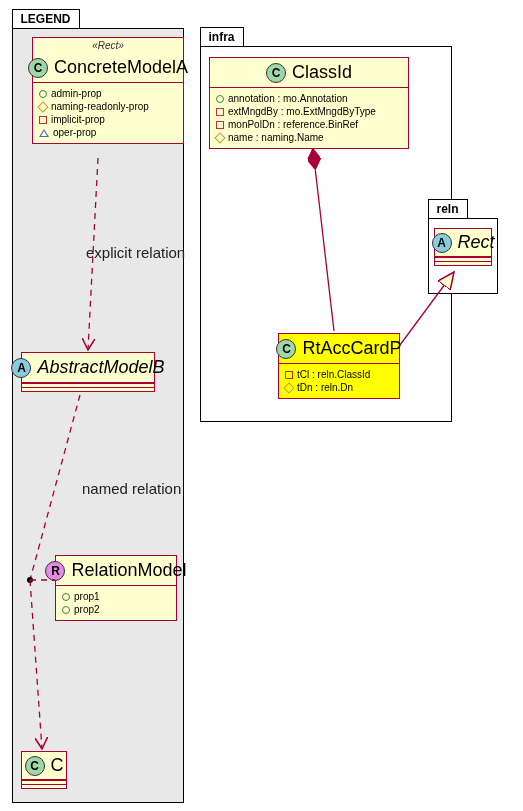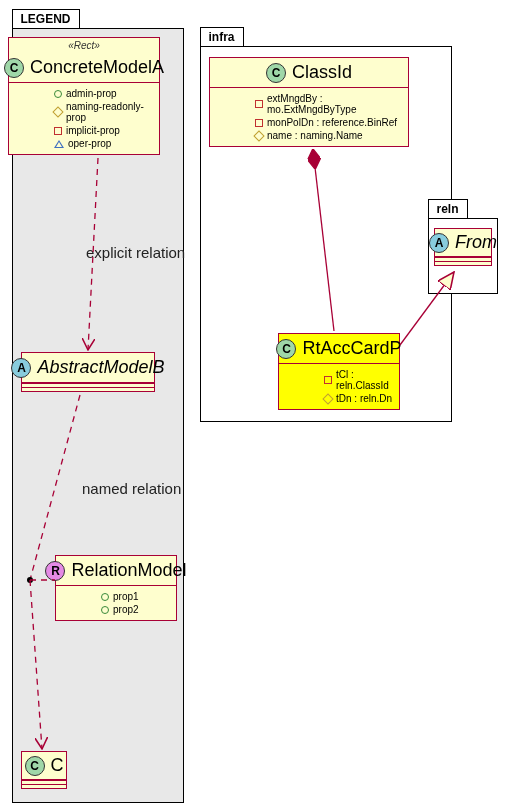--- a/index.html
+++ b/index.html
@@ -75,21 +75,20 @@
   .circle-A { background: #88ccdd; }
   .circle-R { background: #e58ae5; }
   .class-name { font-size: 18px; }
   .class-name.abstract { font-style: italic; }
   .prop-row {
     display: flex;
     align-items: center;
     gap: 4px;
     padding: 1px 0;
     font-size: 10px;
-    margin-left: 39px;
   }
   .marker {
     display: inline-block;
     width: 8px;
     height: 8px;
     flex-shrink: 0;
   }
   .marker-circle-green { border: 1.5px solid #3a8a3a; border-radius: 50%; background: transparent; }
   .marker-square-red { border: 1.5px solid #c03030; background: transparent; }
   .marker-diamond-yellow {
@@ -152,21 +151,21 @@
     <span>infra</span>
   </div>
 </div>
 
 <div class="package" style="left:428px; top:218px; width:70px; height:76px;">
   <div class="package-tab">
     <span>reln</span>
   </div>
 </div>
 
-<div class="class-box" style="left:8px; top:37px; width:152px;">
+<div class="class-box" style="left:32px; top:37px; width:152px;">
   <div class="stereotype-row">«Rect»</div>
   <div class="class-title">
     <span class="circle-badge circle-C">C</span>
     <span class="class-name">ConcreteModelA</span>
   </div>
   <div class="class-body">
     <div class="prop-row">
         <span class="marker marker-circle-green"></span>
         <span>admin-prop</span>
       </div>
@@ -220,20 +219,24 @@
   <div class="class-divider"></div>
 </div>
 
 <div class="class-box" style="left:209px; top:57px; width:200px;">
   <div class="class-title">
     <span class="circle-badge circle-C">C</span>
     <span class="class-name">ClassId</span>
   </div>
   <div class="class-body">
     <div class="prop-row">
+        <span class="marker marker-circle-green"></span>
+        <span>annotation : mo.Annotation</span>
+      </div>
+    <div class="prop-row">
         <span class="marker marker-square-red"></span>
         <span>extMngdBy : mo.ExtMngdByType</span>
       </div>
     <div class="prop-row">
         <span class="marker marker-square-red"></span>
         <span>monPolDn : reference.BinRef</span>
       </div>
     <div class="prop-row">
         <span class="marker marker-diamond-yellow"></span>
         <span>name : naming.Name</span>
@@ -254,21 +257,21 @@
     <div class="prop-row">
         <span class="marker marker-diamond-yellow"></span>
         <span>tDn : reln.Dn</span>
       </div>
   </div>
 </div>
 
 <div class="class-box" style="left:434px; top:228px; width:58px;">
   <div class="class-title" style="padding:3px 3px;">
     <span class="circle-badge circle-A">A</span>
-    <span class="class-name abstract">From</span>
+    <span class="class-name abstract">Rect</span>
   </div>
   <div class="class-divider"></div>
   <div class="class-divider"></div>
 </div>
 
 <div class="edge-label" style="left:86px; top:244px;">explicit relation</div>
 <div class="edge-label" style="left:82px; top:480px;">named relation</div>
 
 <svg class="edges">
   <defs>

